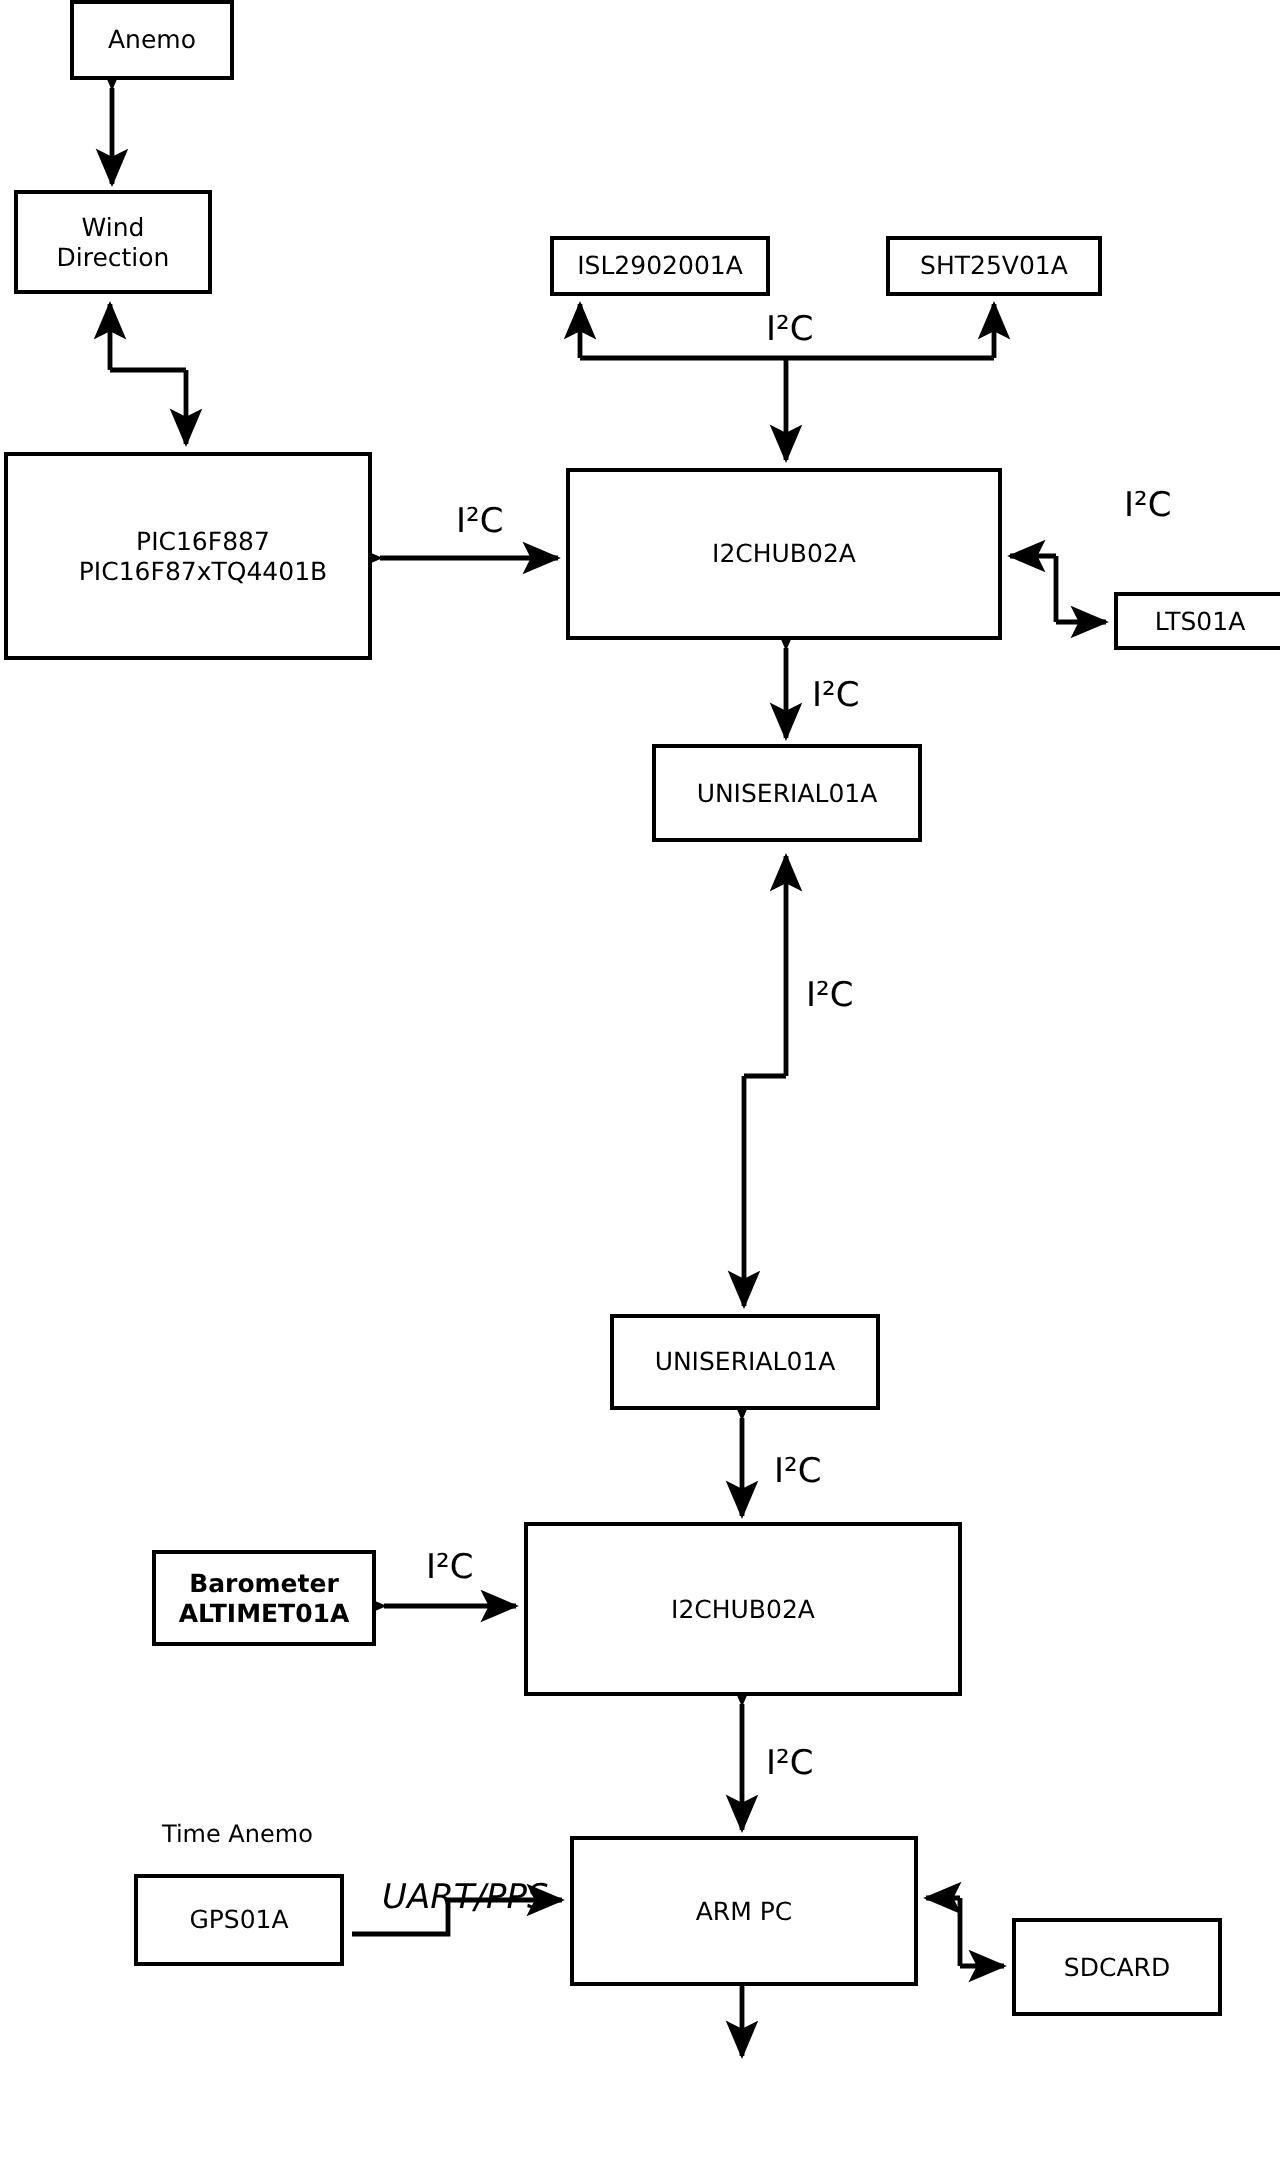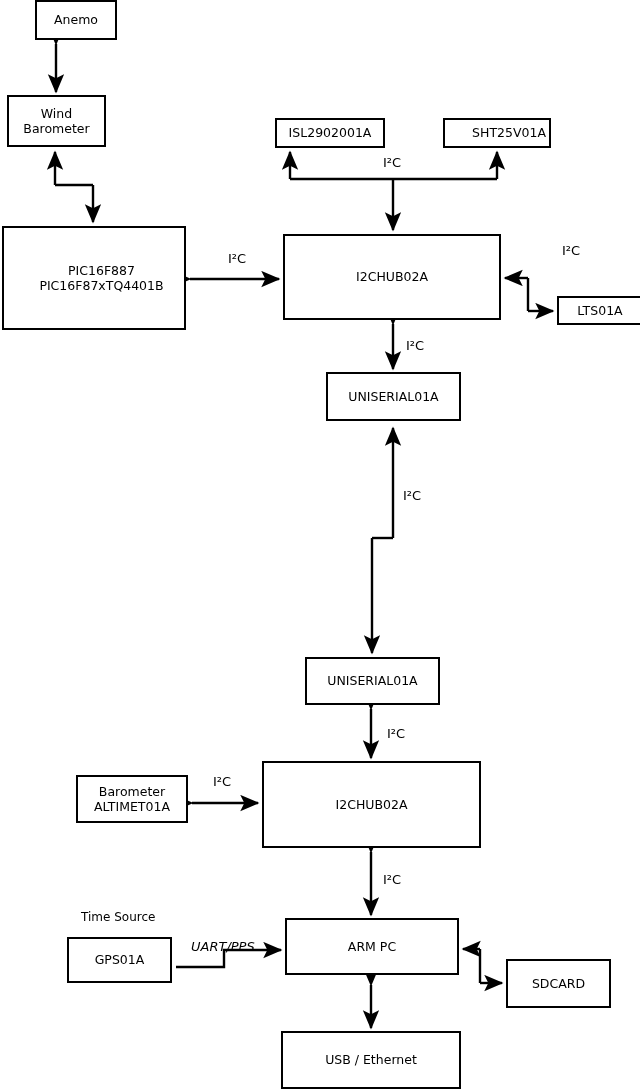--- a/index.html
+++ b/index.html
@@ -36,21 +36,21 @@
     z-index:3;
   }
   .node .lbl{
     display:block;
     white-space:pre-line;
     padding:0 3px;
   }
   .edge-label{
     position:absolute;
     color:#000000;
-    font-size:13px;
+    font-size:17px;
     white-space:nowrap;
     z-index:4;
     background:transparent;
   }
   .free-label{
     position:absolute;
     color:#000000;
     font-size:12px;
     white-space:nowrap;
     z-index:4;
@@ -110,69 +110,66 @@
       <path d="M480,949 L463,949" marker-end="url(#ah)"></path>
       <path d="M480,983 L502,983" marker-end="url(#ah)"></path>
     </g>
   </svg>
 
   <div class="node" style="left: 7px; top: 0px; width: 82px; height: 40px; margin-left: 28px;">
     <span class="lbl">Anemo</span>
   </div>
   <div class="node" style="left: 7px; top: 95px; width: 99px; height: 52px;">
     <span class="lbl">Wind
-Barometer</span>
+Direction</span>
   </div>
   <div class="node" style="left: 2px; top: 226px; width: 184px; height: 104px; padding-left: 15px;">
     <span class="lbl">PIC16F887
 PIC16F87xTQ4401B</span>
   </div>
   <div class="node" style="left: 235px; top: 118px; width: 110px; height: 30px; margin-left: 40px;">
     <span class="lbl">ISL2902001A</span>
   </div>
-  <div class="node" style="left: 443px; top: 118px; width: 108px; height: 30px; justify-content: flex-end;">
+  <div class="node" style="left: 443px; top: 118px; width: 108px; height: 30px;">
     <span class="lbl">SHT25V01A</span>
   </div>
   <div class="node" style="left: 283px; top: 234px; width: 218px; height: 86px;">
     <span class="lbl">I2CHUB02A</span>
   </div>
   <div class="node" style="left: 557px; top: 296px; width: 86px; height: 29px;">
     <span class="lbl">LTS01A</span>
   </div>
   <div class="node" style="left: 326px; top: 372px; width: 135px; height: 49px;">
     <span class="lbl">UNISERIAL01A</span>
   </div>
   <div class="node" style="left: 305px; top: 657px; width: 135px; height: 48px;">
     <span class="lbl">UNISERIAL01A</span>
   </div>
   <div class="node" style="left: 262px; top: 761px; width: 219px; height: 87px;">
     <span class="lbl">I2CHUB02A</span>
   </div>
-  <div class="node" style="left: 76px; top: 775px; width: 112px; height: 48px;">
+  <div class="node" style="left: 76px; top: 775px; width: 112px; height: 48px; font-weight: bold;">
     <span class="lbl">Barometer
 ALTIMET01A</span>
   </div>
   <div class="node" style="left: 67px; top: 937px; width: 105px; height: 46px;">
     <span class="lbl">GPS01A</span>
   </div>
-  <div class="node" style="left: 285px; top: 918px; width: 174px; height: 57px;">
+  <div class="node" style="left: 285px; top: 918px; width: 174px; height: 75px;">
     <span class="lbl">ARM PC</span>
   </div>
   <div class="node" style="left: 506px; top: 959px; width: 105px; height: 49px;">
     <span class="lbl">SDCARD</span>
-  </div>
-  <div class="node" style="left: 281px; top: 1031px; width: 180px; height: 58px;">
-    <span class="lbl">USB / Ethernet</span>
   </div>
 
   <div class="edge-label" style="left: 228px; top: 251px;">I²C</div>
   <div class="edge-label" style="left: 383px; top: 155px;">I²C</div>
   <div class="edge-label" style="left: 562px; top: 243px;">I²C</div>
   <div class="edge-label" style="left: 406px; top: 338px;">I²C</div>
   <div class="edge-label" style="left: 403px; top: 488px;">I²C</div>
   <div class="edge-label" style="left: 387px; top: 726px;">I²C</div>
   <div class="edge-label" style="left: 213px; top: 774px;">I²C</div>
   <div class="edge-label" style="left: 383px; top: 872px;">I²C</div>
   <div class="edge-label" style="left: 191px; top: 939px; font-style: italic;">UART/PPS</div>
 
-  <div class="free-label" style="left: 81px; top: 910px;">Time Source</div>
+  <div class="free-label" style="left: 81px; top: 910px;">Time Anemo</div>
 
 </div>
 
 </body></html>

